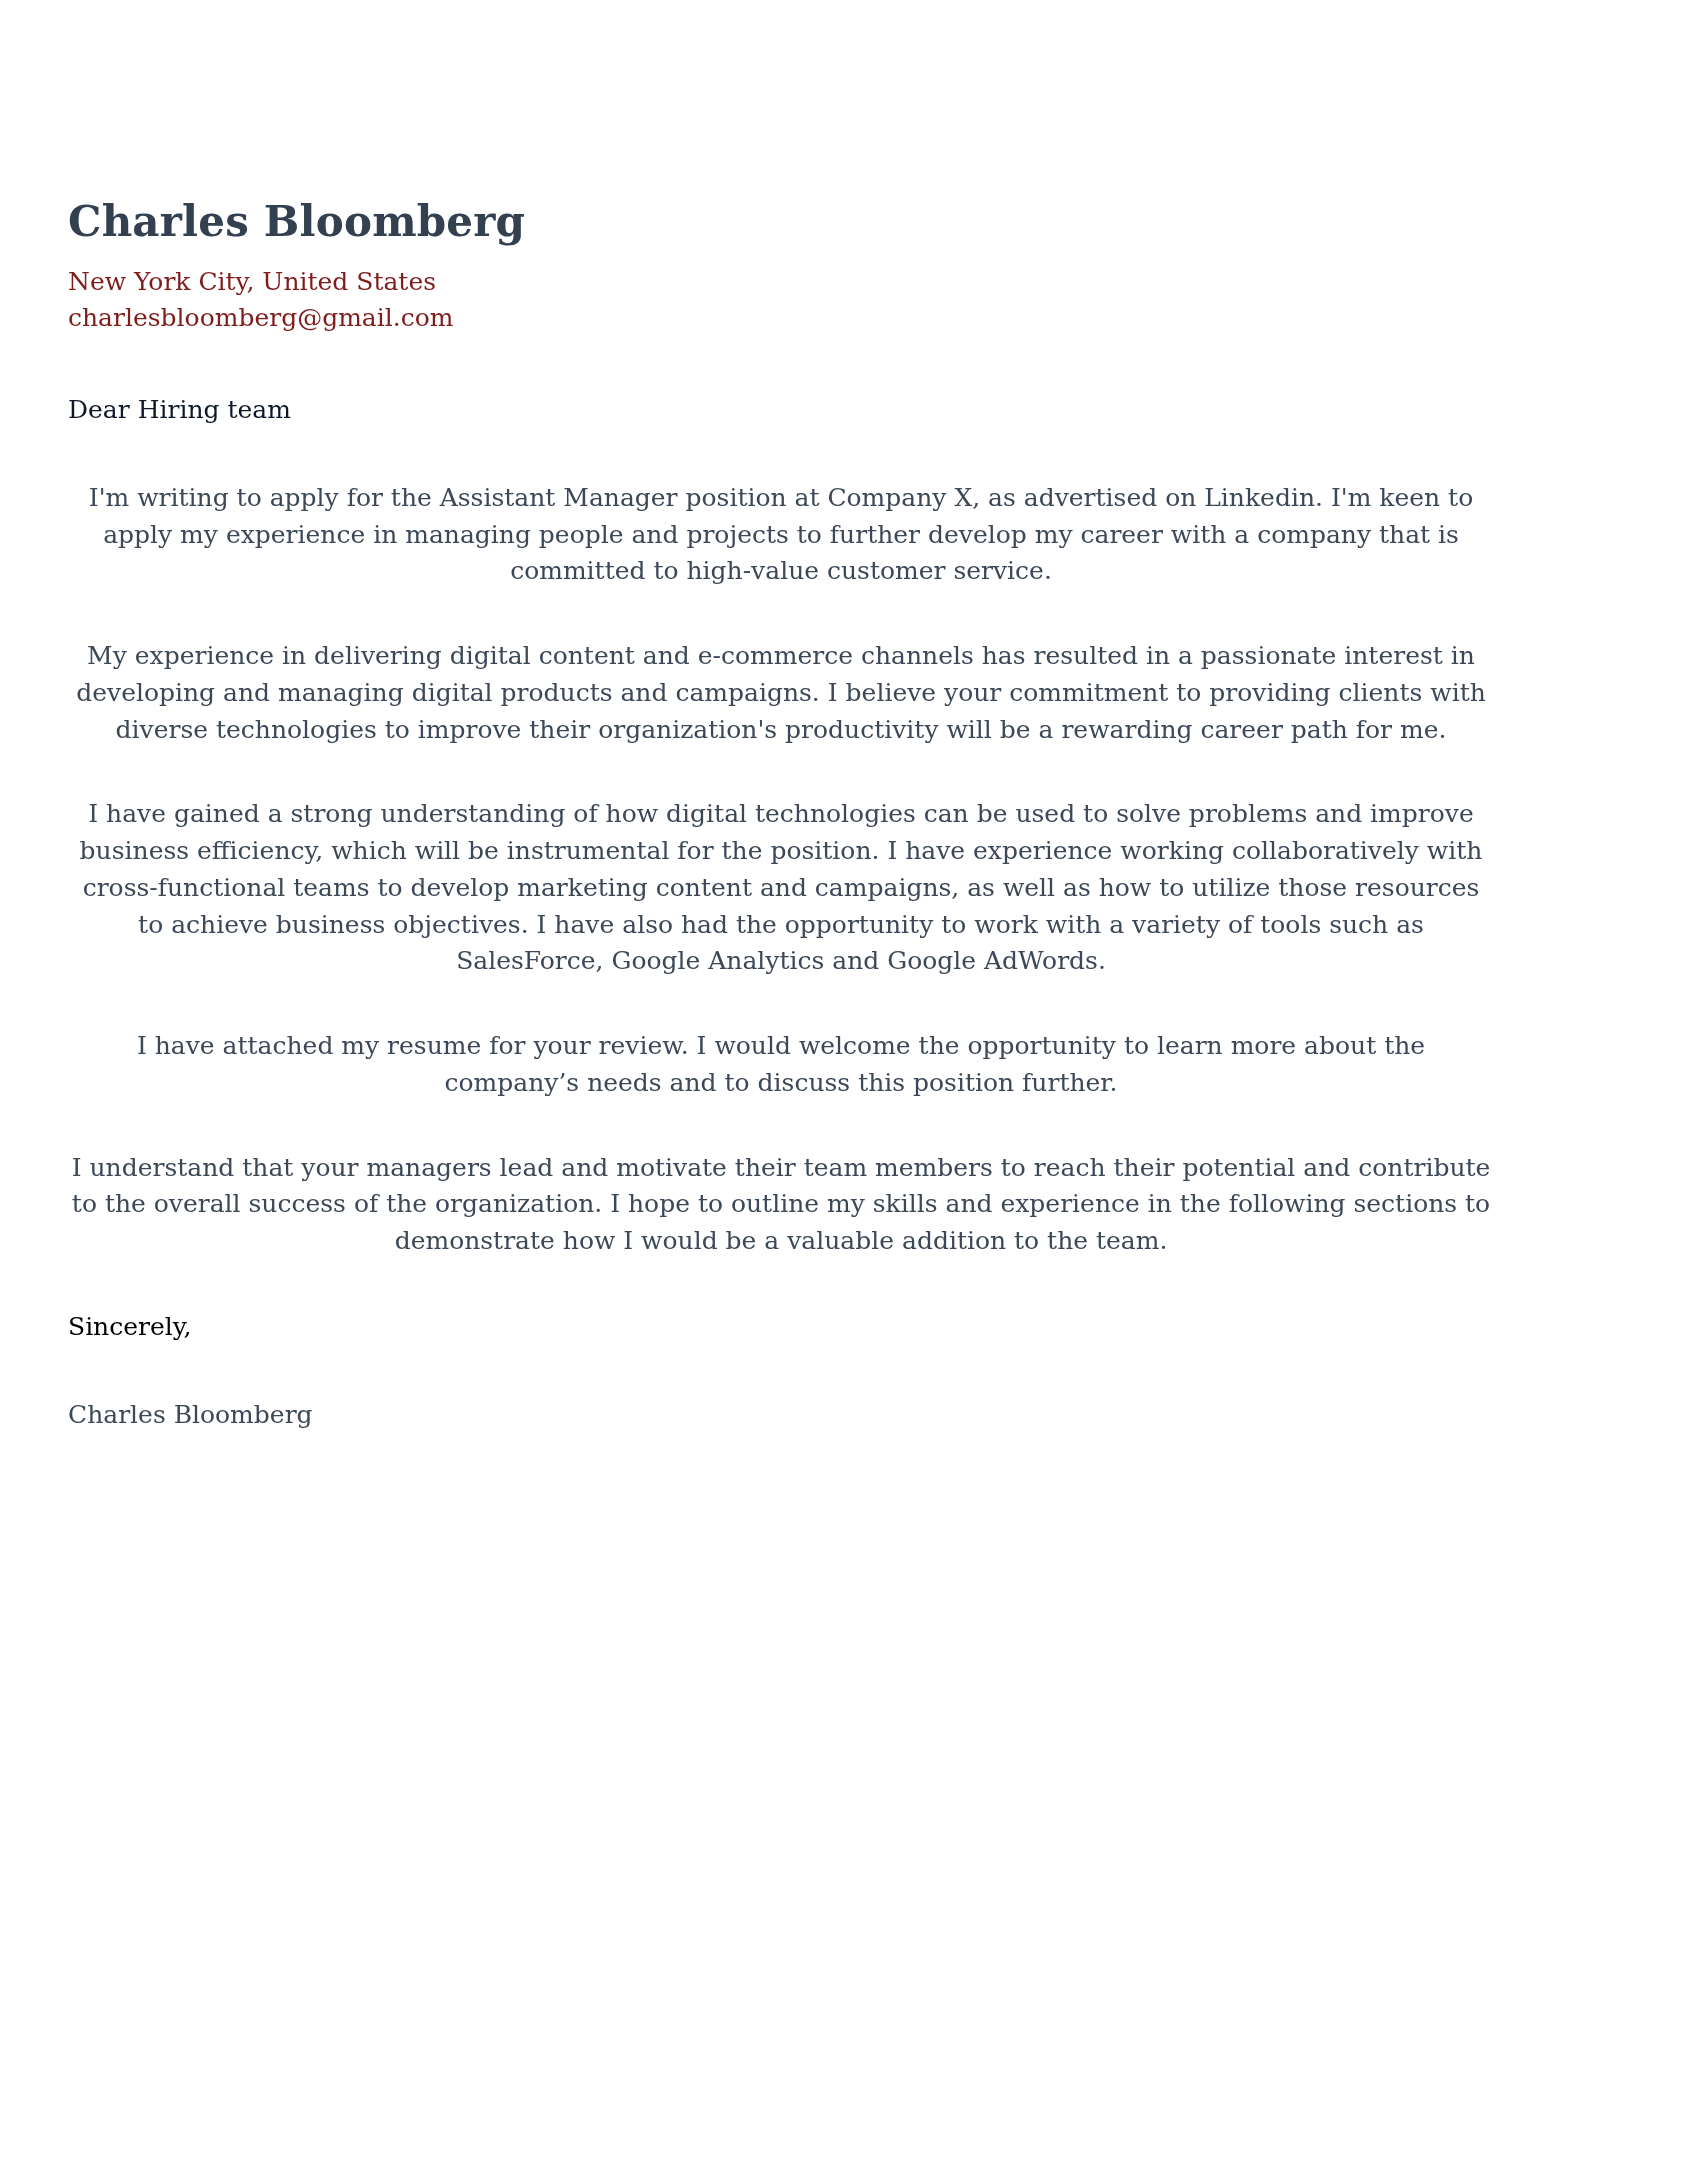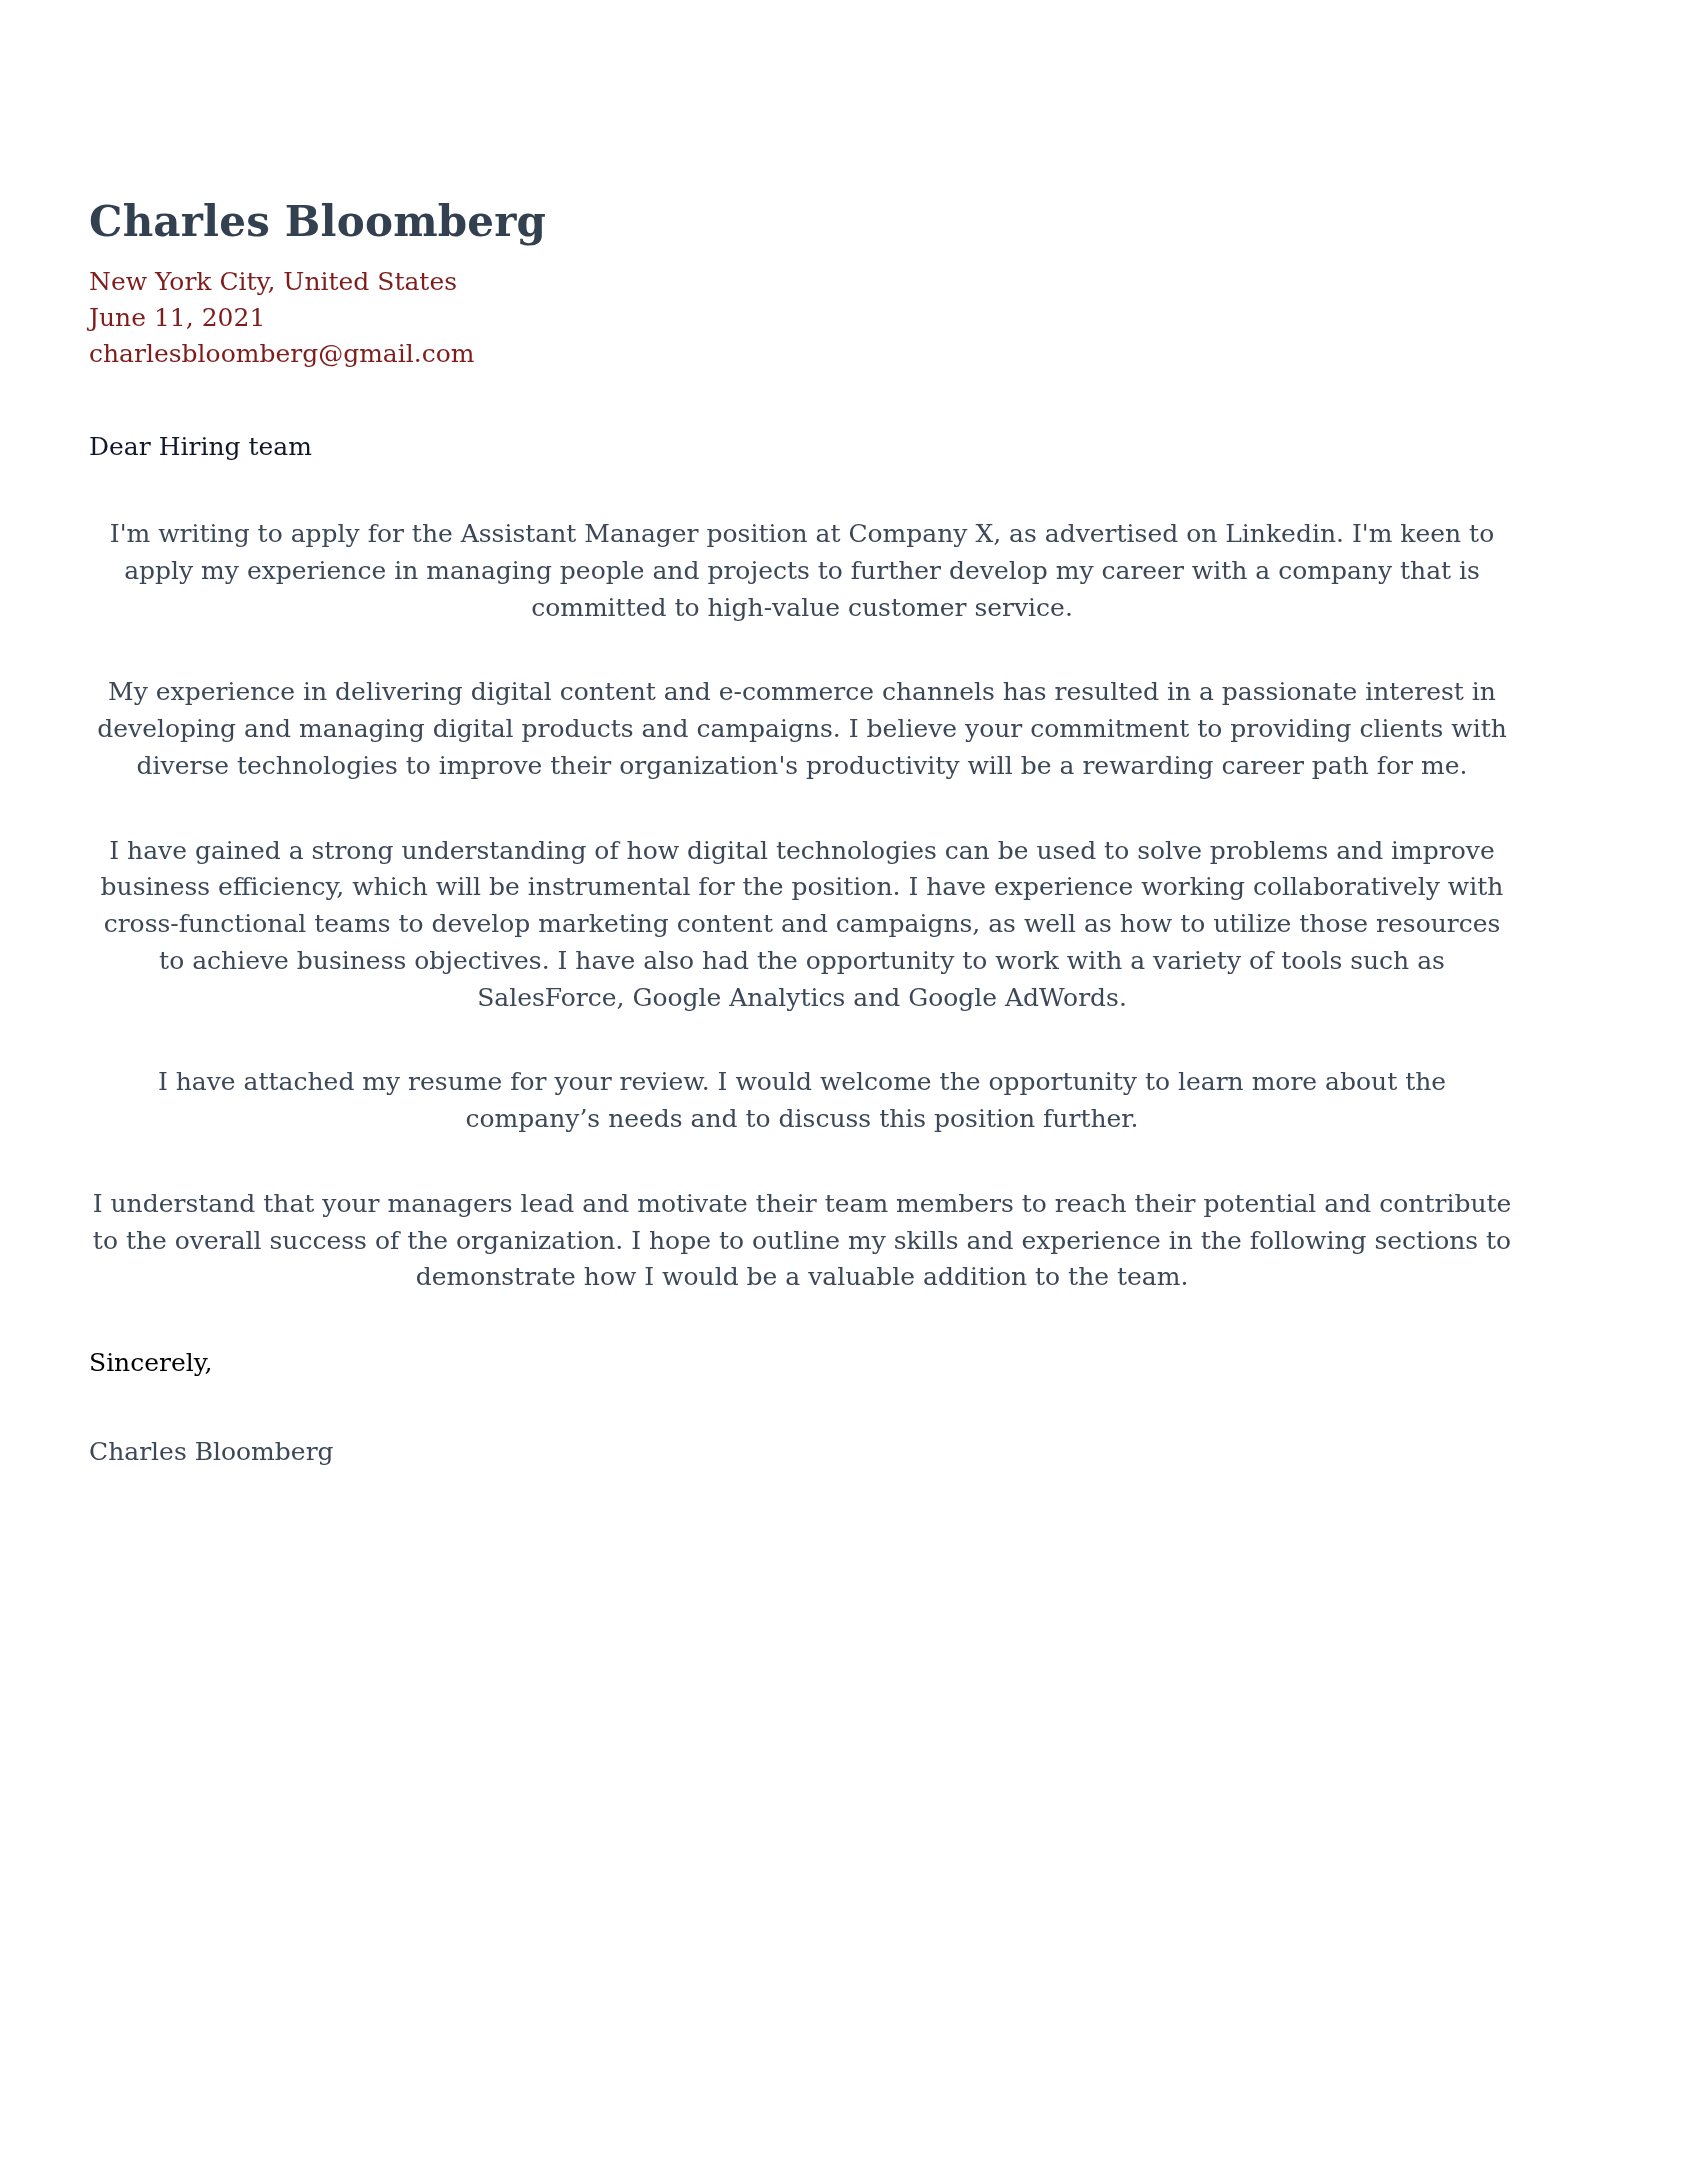--- a/index.html
+++ b/index.html
@@ -13,21 +13,21 @@
     font-family: "DejaVu Serif", serif;
     -webkit-font-smoothing: antialiased;
   }
 
   .page {
     position: relative;
     width: 1683px;
     height: 2178px;
     background: #ffffff;
     box-sizing: border-box;
-    padding: 198px 149px 149px 89px;
+    padding: 198px 149px 149px 68px;
   }
 
   .letter {
     width: 1426px;
     color: #3c4858;
   }
 
   .name-heading {
     font-family: "DejaVu Serif", serif;
     font-weight: bold;
@@ -87,21 +87,20 @@
 </head>
 <body>
 
 <div class="page">
   <div class="letter">
 
     <h1 class="name-heading">Charles Bloomberg</h1>
 
     <div class="contact-block">
       <div class="contact-line">New York City, United States</div>
-      <div class="contact-line">June 11, 2021</div>
       <div class="contact-line">charlesbloomberg@gmail.com</div>
     </div>
 
     <p class="salutation">Dear Hiring team</p>
 
     <p class="body-paragraph">I'm writing to apply for the Assistant Manager position at Company X, as advertised on Linkedin. I'm keen to apply my experience in managing people and projects to further develop my career with a company that is committed to high-value customer service.</p>
 
     <p class="body-paragraph">My experience in delivering digital content and e-commerce channels has resulted in a passionate interest in developing and managing digital products and campaigns. I believe your commitment to providing clients with diverse technologies to improve their organization's productivity will be a rewarding career path for me.</p>
 
     <p class="body-paragraph">I have gained a strong understanding of how digital technologies can be used to solve problems and improve business efficiency, which will be instrumental for the position. I have experience working collaboratively with cross-functional teams to develop marketing content and campaigns, as well as how to utilize those resources to achieve business objectives. I have also had the opportunity to work with a variety of tools such as SalesForce, Google Analytics and Google AdWords.</p>

